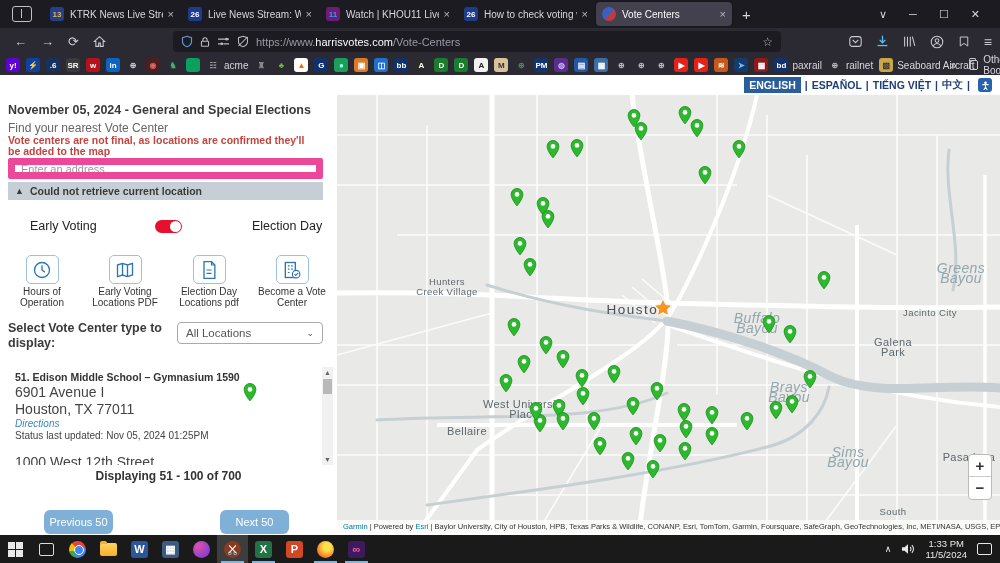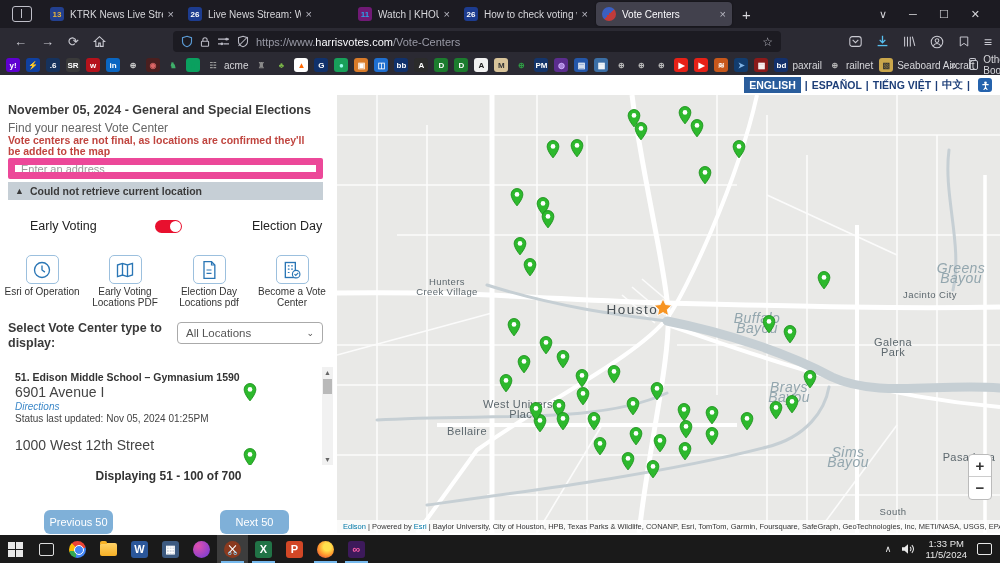--- a/index.html
+++ b/index.html
@@ -129,21 +129,21 @@
           <span class="fav" style="background: rgb(35, 64, 143); color: rgb(232, 180, 58);">13</span>
           <span class="t">KTRK News Live Streaming Vid</span>
           <span class="x">×</span>
         </div>
         <div class="tab">
           <span class="fav" style="background: rgb(29, 60, 143); color: rgb(255, 255, 255);">26</span>
           <span class="t">Live News Stream: Watch FOX 2</span>
           <span class="x">×</span>
         </div>
         <div class="tab">
-          <span class="fav" style="background: #701a75; color: rgb(42, 162, 232); margin-left: 32px;">11</span>
+          <span class="fav" style="background: #701a75; color: rgb(42, 162, 232);">11</span>
           <span class="t">Watch | KHOU11 Live and On-D</span>
           <span class="x">×</span>
         </div>
         <div class="tab">
           <span class="fav" style="background: rgb(29, 60, 143); color: rgb(255, 255, 255);">26</span>
           <span class="t">How to check voting wait time:</span>
           <span class="x">×</span>
         </div>
         <div class="tab active">
           <span class="fav circle"></span>
@@ -401,21 +401,21 @@
         <span class="tgl-right">Election Day</span>
       </div>
       <div class="actions" id="actions">
           <div class="action" style="left: 0px;">
             <div class="bx">
               <svg width="20" height="20" viewBox="0 0 24 24">
                 <circle cx="12" cy="12" r="9" fill="none" stroke="#2a76b5" stroke-width="1.6"></circle>
                 <path d="M12 6.5V12l3.5 2.5" fill="none" stroke="#2a76b5" stroke-width="1.6"></path>
               </svg>
             </div>
-            <div class="al">Esri of Operation</div>
+            <div class="al">Hours of Operation</div>
           </div>
           <div class="action" style="left: 83px;">
             <div class="bx">
               <svg width="20" height="20" viewBox="0 0 24 24">
                 <path d="M3 6l6-2 6 2 6-2v14l-6 2-6-2-6 2zM9 4v14M15 6v14" fill="none" stroke="#2a76b5" stroke-width="1.6"></path>
               </svg>
             </div>
             <div class="al">Early Voting Locations PDF</div>
           </div>
           <div class="action" style="left: 167px;">
@@ -441,20 +441,21 @@
         </div>
       <div class="filter-label">Select Vote Center type to display:</div>
       <div class="filter-select">
         <span>All Locations</span>
         <span style="font-size:9px;color:#555;">⌄</span>
       </div>
       <div class="vc-list" id="vclist">
           <div class="vc-item">
             <div class="vc-name">51. Edison Middle School – Gymnasium 1590</div>
             <div class="vc-line">6901 Avenue I</div>
+            <div class="vc-line">Houston, TX 77011</div>
             <div class="vc-link">Directions</div>
             <div class="vc-status">Status last updated: Nov 05, 2024 01:25PM</div>
             <span class="vc-pin">
               <svg width="14" height="19" viewBox="0 0 24 34">
                 <path d="M12 1C6 1 1.5 5.6 1.5 11.5 1.5 20 12 32 12 32s10.5-12 10.5-20.5C22.5 5.6 18 1 12 1z" fill="#2db92d" stroke="#1a8f1a" stroke-width="1.5"></path>
                 <circle cx="12" cy="11.5" r="4.2" fill="#fff"></circle>
               </svg>
             </span>
           </div>
           <div class="vc-item">
@@ -523,21 +524,21 @@
           <path stroke-width="3" d="M612,55 C606,100 626,150 616,195"></path>
           <path stroke-width="3" d="M40,325 C150,318 260,330 330,298"></path>
           <path stroke-width="3" d="M90,410 C200,395 330,378 430,352 C470,342 488,315 492,292"></path>
         </g>
       </svg>
       <div id="maplabels">
           <div class="map-label major" style="left: 300px; top: 215px;">Houston</div>
           <div class="map-label " style="left: 110px; top: 192px;">Hunters<br>Creek Village</div>
           <div class="map-label town" style="left: 187px; top: 314px;">West University<br>Place</div>
           <div class="map-label town" style="left: 130px; top: 336px;">Bellaire</div>
-          <div class="map-label " style="left: 593px; top: 200px;">Jacinto City</div>
+          <div class="map-label " style="left: 593px; top: 218px;">Jacinto City</div>
           <div class="map-label town" style="left: 556px; top: 252px;">Galena<br>Park</div>
           <div class="map-label water" style="left: 624px; top: 178px;">Greens<br>Bayou</div>
           <div class="map-label water" style="left: 420px; top: 228px;">Buffalo<br>Bayou</div>
           <div class="map-label water" style="left: 452px; top: 297px;">Brays<br>Bayou</div>
           <div class="map-label water" style="left: 511px; top: 362px;">Sims<br>Bayou</div>
           <div class="map-label town" style="left: 632px; top: 362px;">Pasadena</div>
           <div class="map-label " style="left: 556px; top: 417px;">South</div>
         </div>
       <div id="markers">
           <div class="marker" style="left: 209px; top: 45px;">
@@ -814,21 +815,21 @@
       <div class="star" id="star" style="left: 315px; top: 202px;">
         <svg width="22" height="22" viewBox="0 0 24 24">
             <path d="M12 2l2.9 6.2 6.8.8-5 4.6 1.3 6.7L12 17l-6 3.3 1.3-6.7-5-4.6 6.8-.8z" fill="#f79422" stroke="#fdfdfd" stroke-width="1"></path>
           </svg>
       </div>
       <div class="zoomctl">
         <div class="zb">+</div>
         <div class="zb">−</div>
       </div>
       <div class="attrib">
-        <a>Edison</a>
+        <a>Garmin</a>
         <span>| Powered by</span>
         <a>Esri</a>
         <span>| Baylor University, City of Houston, HPB, Texas Parks &amp; Wildlife, CONANP, Esri, TomTom, Garmin, Foursquare, SafeGraph, GeoTechnologies, Inc, METI/NASA, USGS, EPA...</span>
       </div>
     </div>
   </div>
 
   <div class="taskbar">
     <div class="tb-items" id="tbitems">
         <div class="tb-item">

